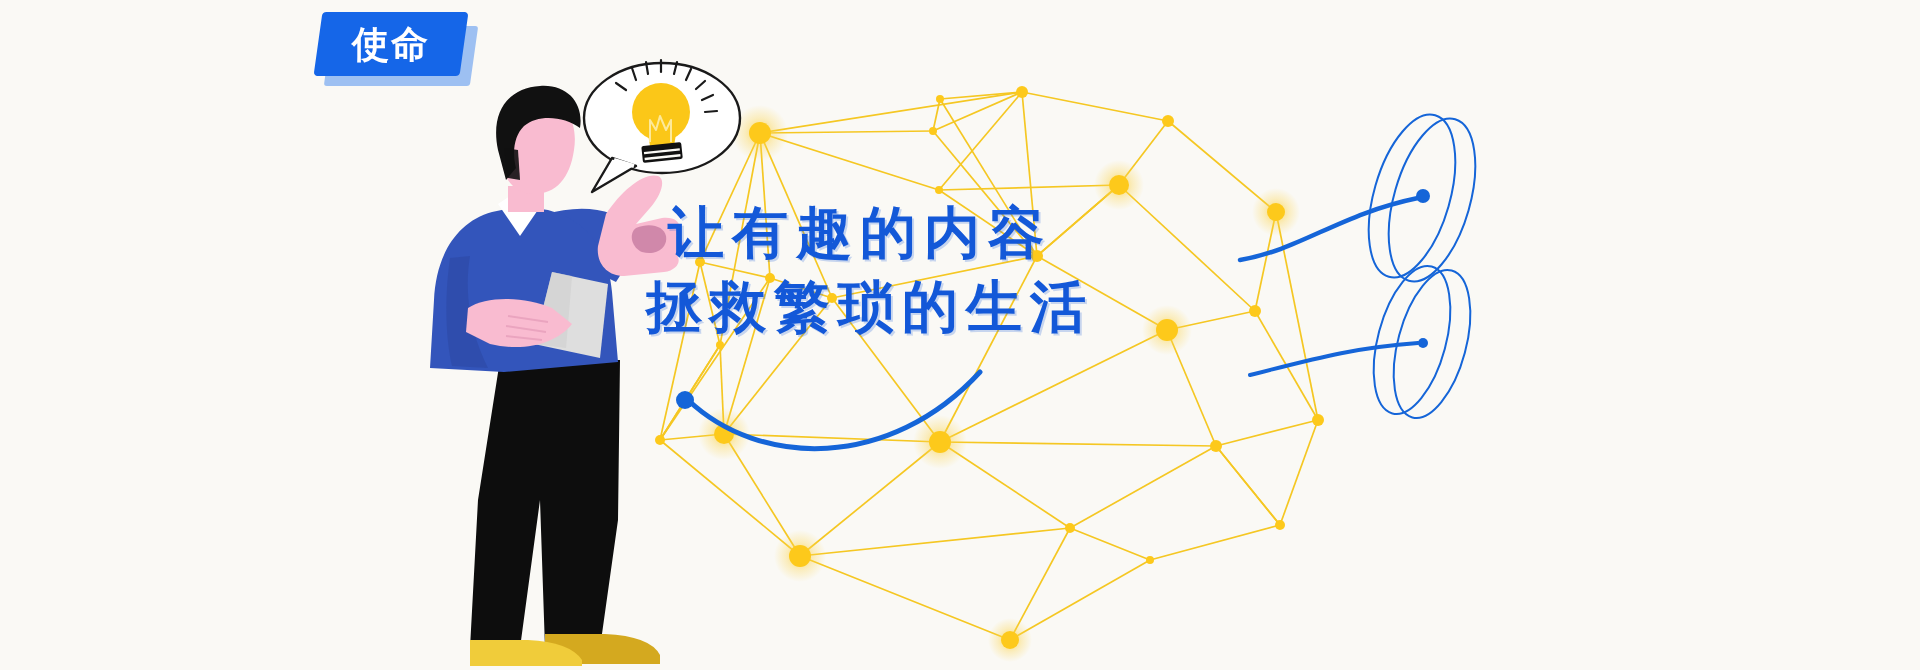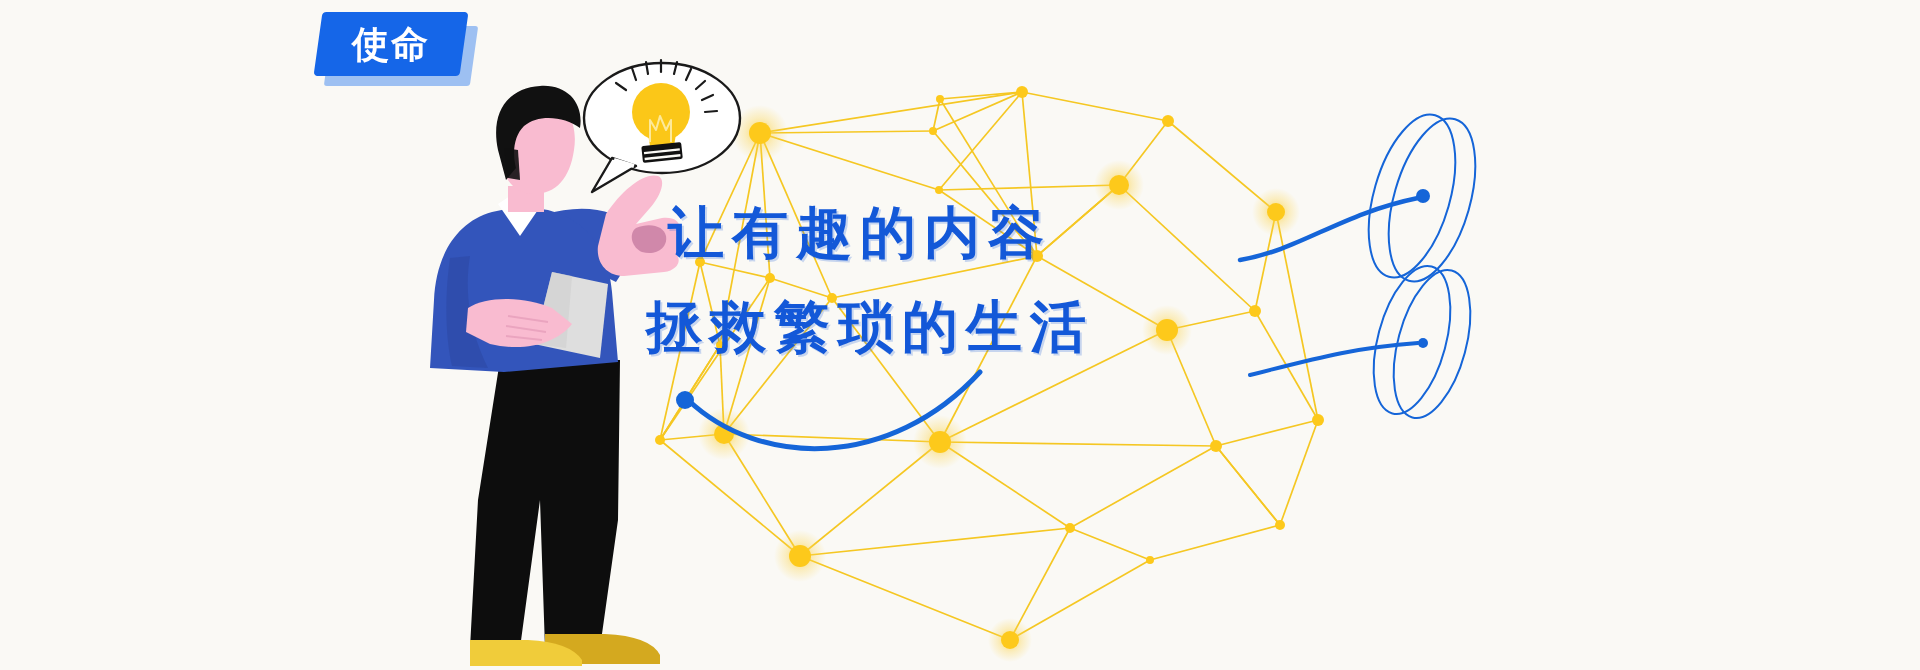--- a/index.html
+++ b/index.html
@@ -62,21 +62,21 @@
   .hl-line{
     color:#1358D8;
     font-size:56px;
     font-weight:bold;
     line-height:74px;
     letter-spacing:8px;
     white-space:nowrap;
     font-family:"DejaVu Sans","Liberation Sans",sans-serif;
     text-shadow:2px 2px 0 rgba(19,88,216,0.22);
   }
-  #hl-line-2{ margin-left:-22px;margin-top:20px; }
+  #hl-line-2{ margin-left:-22px; }
 
   
   #net-layer{z-index:10;}
   #blue-layer{z-index:20;}
   #person-layer{z-index:30;}
   #bubble-layer{z-index:32;}
 </style>
 </head>
 <body>
 

